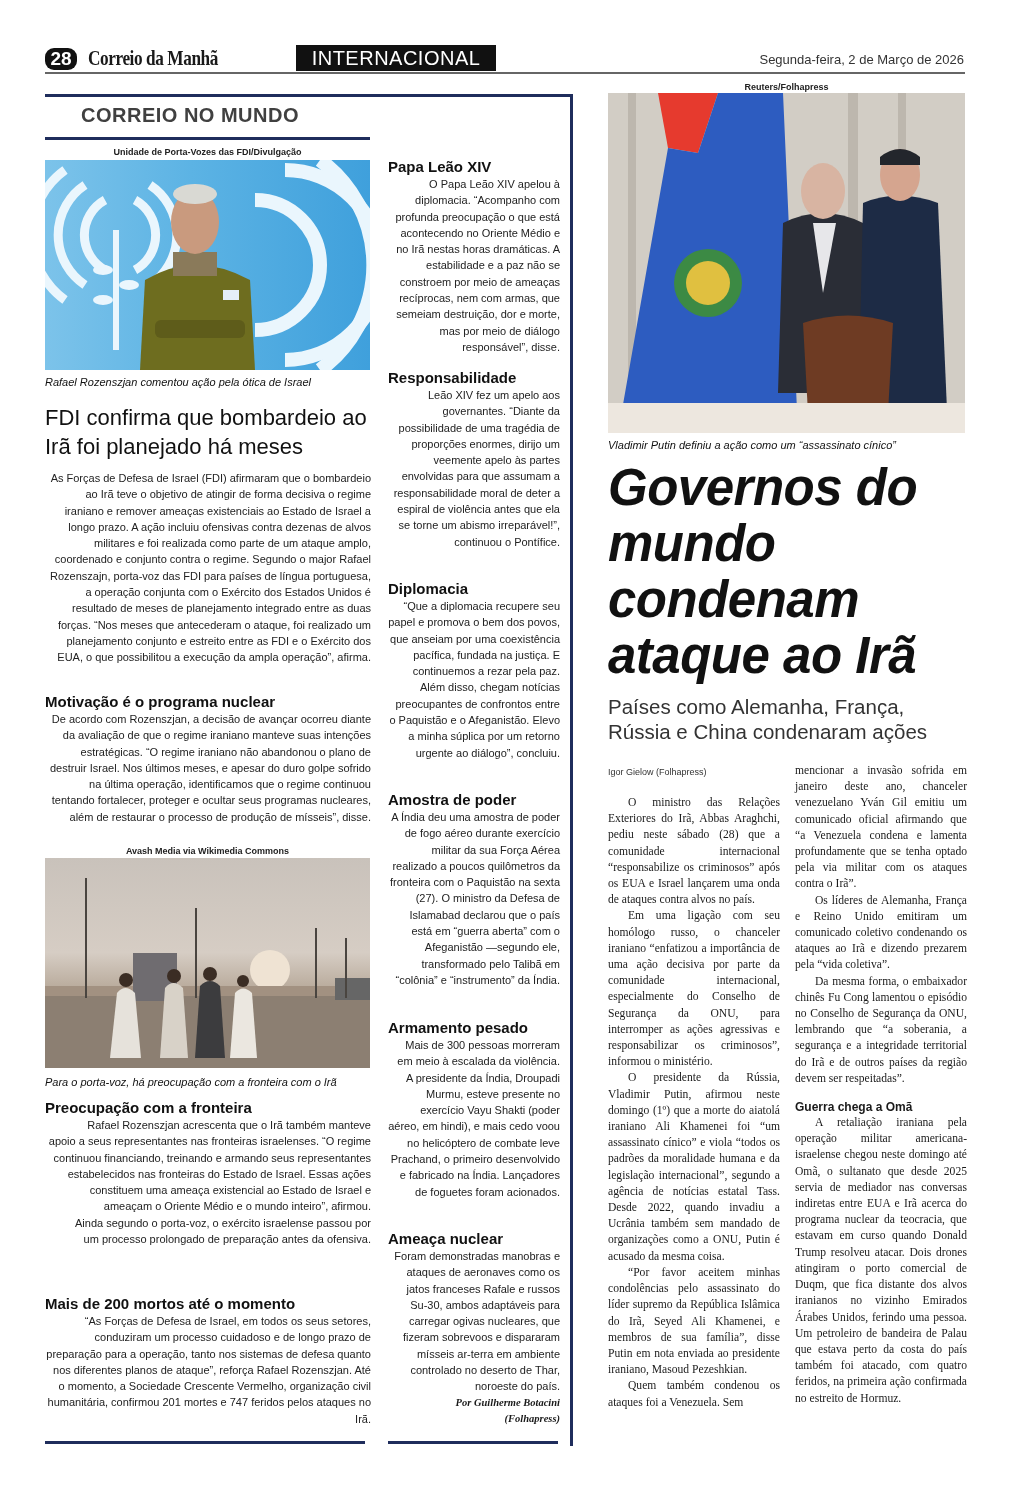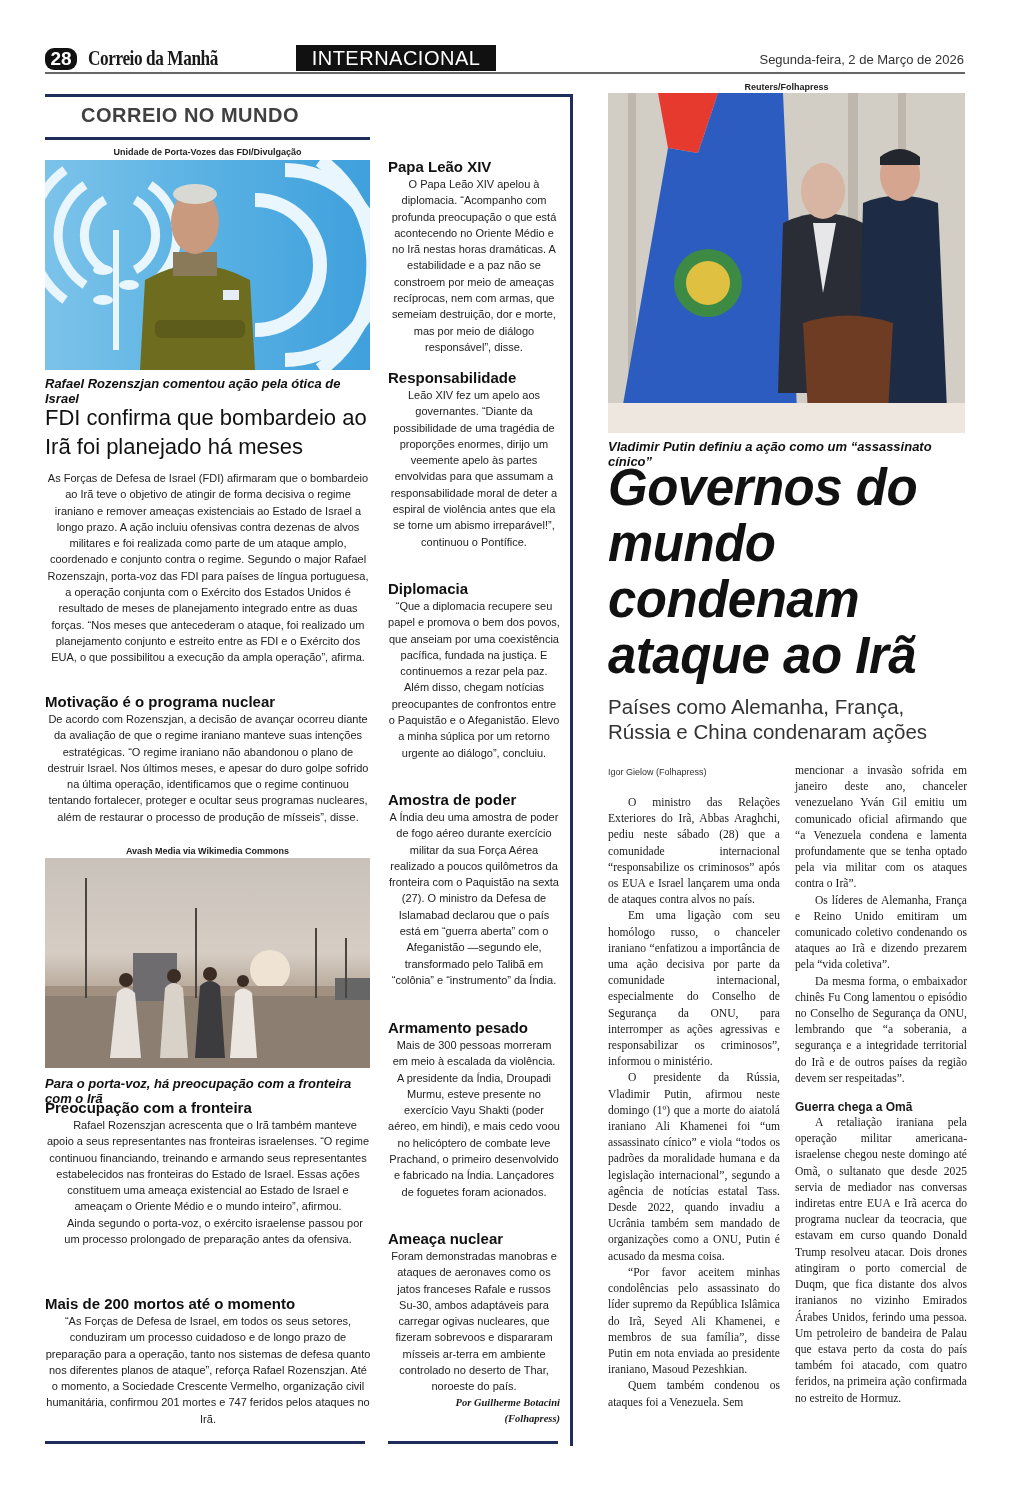--- a/index.html
+++ b/index.html
@@ -13,27 +13,27 @@
   .hdr-date { right: 46px; top: 52px; font-size: 13px; color: #333; }
   .hdr-rule { left: 45px; top: 72px; width: 920px; height: 2px; background: #666; }
 
   
   .box { left: 45px; top: 94px; width: 528px; height: 1352px; border-top: 3px solid #1f2d5c; border-right: 3px solid #1f2d5c; }
   .box-bottom { left: 45px; top: 1441px; width: 320px; height: 3px; background: #1f2d5c; }
   .box-bottom2 { left: 388px; top: 1441px; width: 170px; height: 3px; background: #1f2d5c; }
   .box-title { left: 45px; top: 104px; font-size: 20px; font-weight: bold; letter-spacing: 0.5px; color: #404040; margin-left: 36px; }
   .box-title-rule { left: 45px; top: 137px; width: 325px; height: 3px; background: #1f2d5c; }
   .credit { font-size: 9px; color: #222; text-align: center; font-weight: bold; }
-  .caption { font-size: 13px; font-style: italic; font-weight: bold; color: #111; }
+  .caption { font-size: 11px; font-style: italic; font-weight: normal; color: #111; }
 
   .photo1 { left: 45px; top: 160px; width: 325px; height: 210px; background: linear-gradient(90deg,#7cc3ea 0%, #5cb3e4 45%, #3fa0dc 100%); overflow: hidden; }
   .photo2 { left: 45px; top: 858px; width: 325px; height: 210px; overflow: hidden; background: linear-gradient(180deg,#c9c2bb 0%, #d6cdc4 45%, #b9ab9c 62%, #8f8172 100%); }
 
   .headline1 { left: 45px; top: 403px; width: 330px; font-size: 22px; line-height: 29px; color: #111; }
-  .body-sans { font-size: 11px; line-height: 16.3px; color: #222; text-align: center; }
+  .body-sans { font-size: 11px; line-height: 16.3px; color: #222; text-align: right; }
   .sub-sans { font-size: 15px; font-weight: bold; color: #111; line-height: 18px; }
 
   .col1 { left: 45px; width: 326px; }
   .col2 { left: 388px; width: 172px; }
 
   .photo3 { left: 608px; top: 93px; width: 357px; height: 340px; overflow: hidden; background: #cfcac2; }
 
   .big-headline { left: 608px; top: 460px; width: 360px; font-size: 51px; line-height: 56px; font-weight: bold; color: #111; letter-spacing: -0.5px; font-style: italic; }
   .deck { left: 608px; top: 694px; width: 360px; font-size: 20.5px; line-height: 25px; color: #333; }
   .byline { left: 608px; top: 767px; font-size: 9px; color: #333; }

